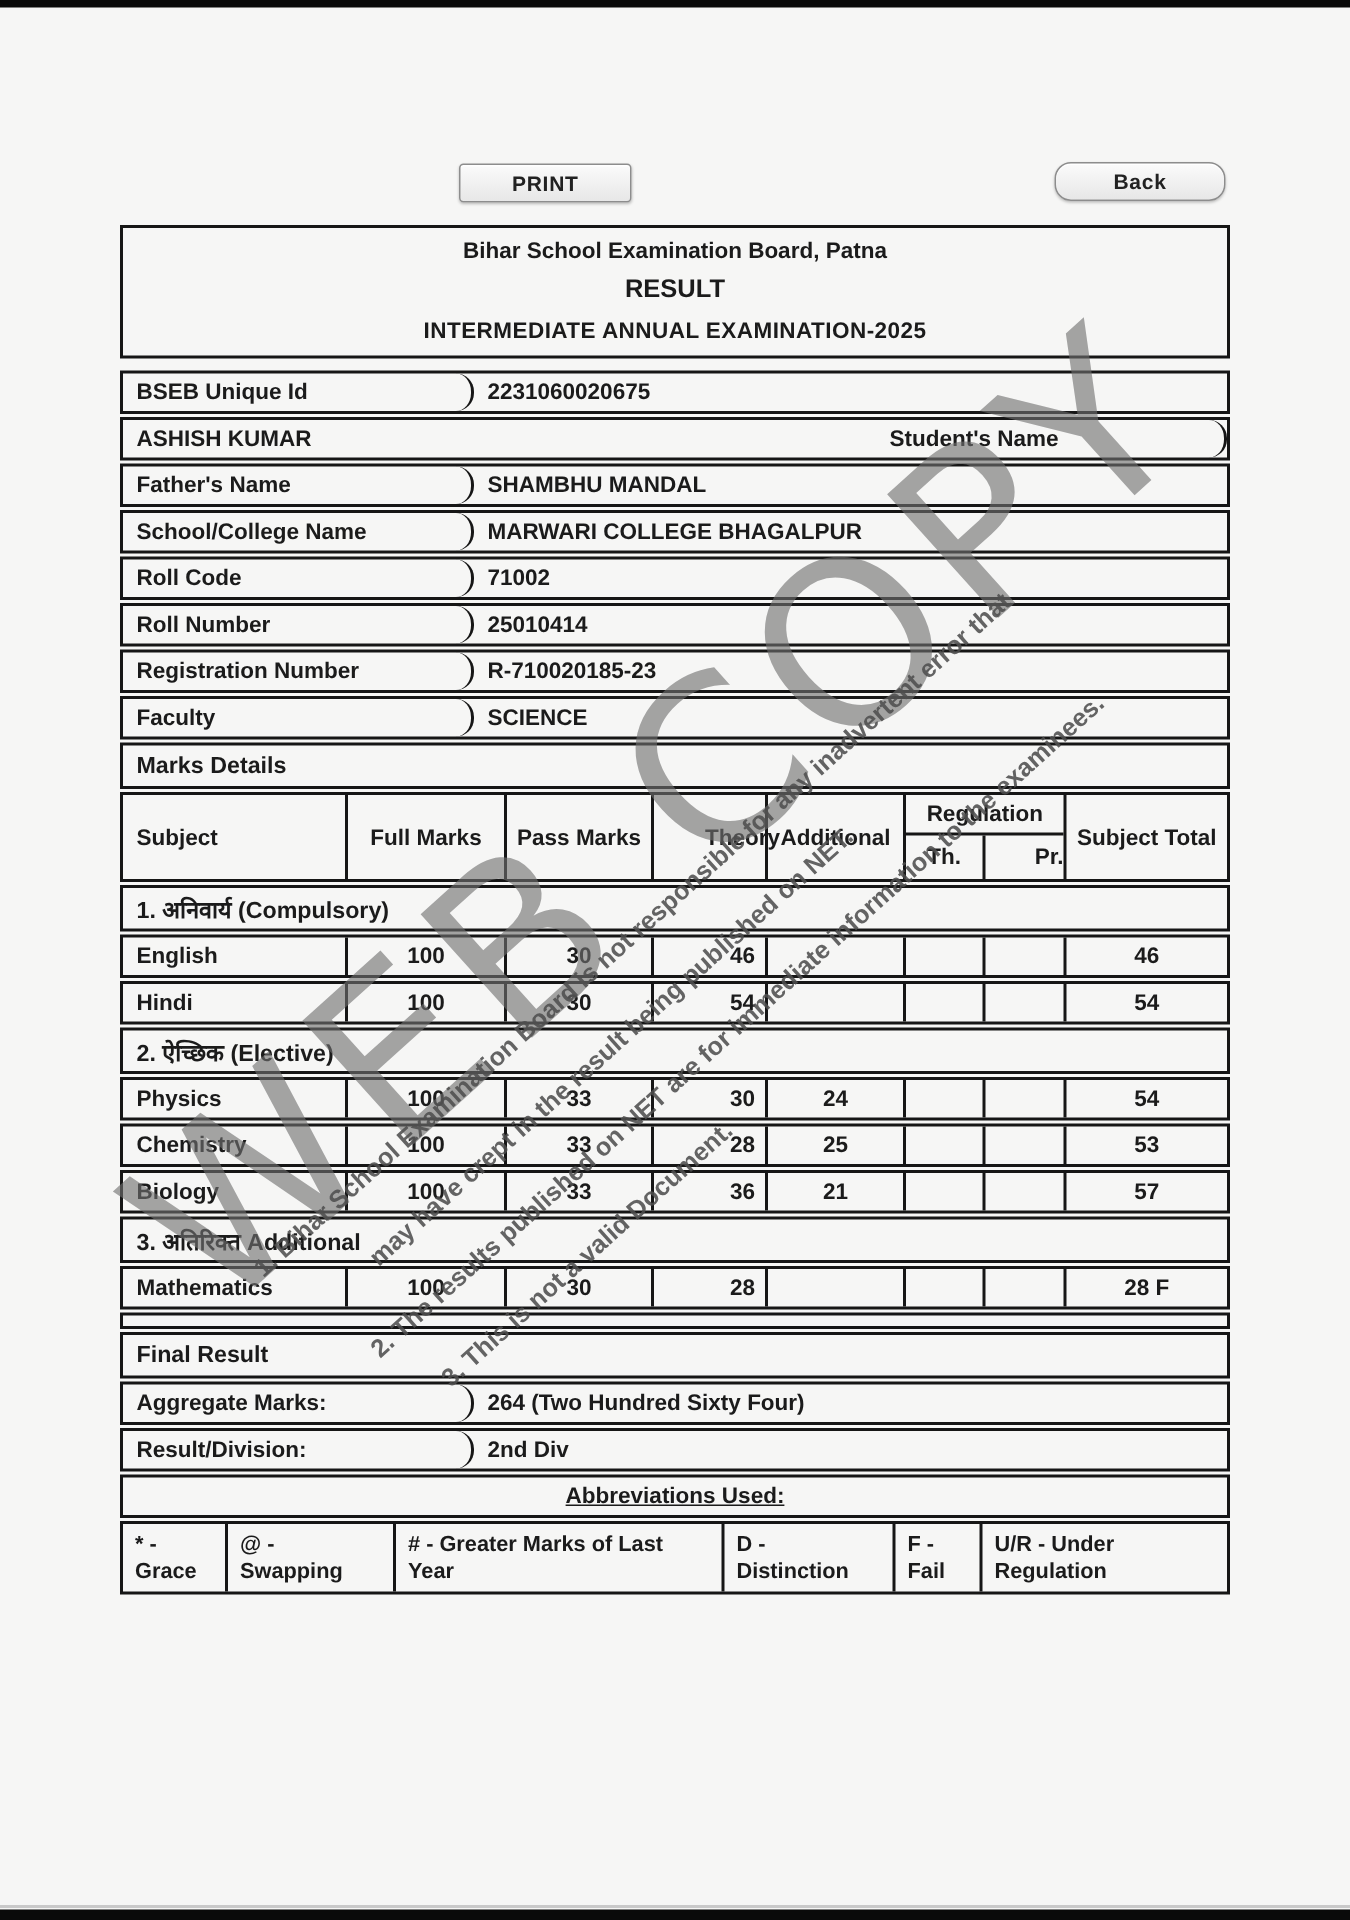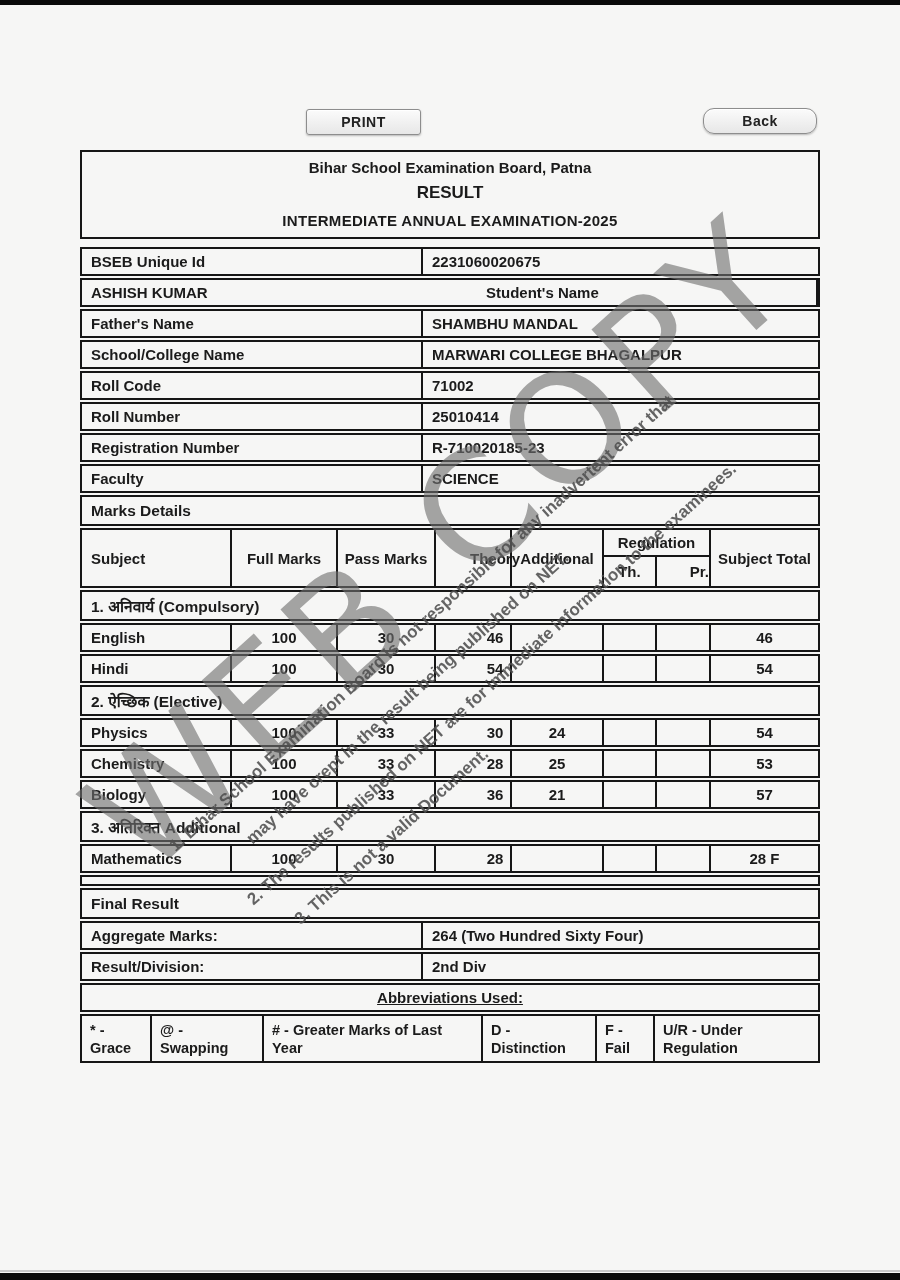--- a/index.html
+++ b/index.html
@@ -36,21 +36,21 @@
   .cell.center{justify-content:center;text-align:center;}
 
   
   .title-box{display:block;text-align:center;padding:7px 0 8px 0;margin-bottom:8px;}
   .title-line1{font-size:15px;font-weight:bold;}
   .title-line2{font-size:17px;font-weight:bold;margin-top:7px;}
   .title-line3{font-size:15px;font-weight:bold;margin-top:9px;letter-spacing:0.3px;}
 
   
   .row-h{height:29px;}
-  .info-label{width:341px;}
+  .info-label{width:234px;border-radius:12px;}
   .info-value{flex:1;padding-left:10px;}
 
   
   .c-subject{width:150px;text-align:center;}
   .c-full{width:106px;}
   .c-pass{width:98px;}
   .c-theory{width:76px;padding-left:44px;}
   .c-prac{width:92px;}
   .c-th{width:53px;}
   .c-pr{width:54px;}

